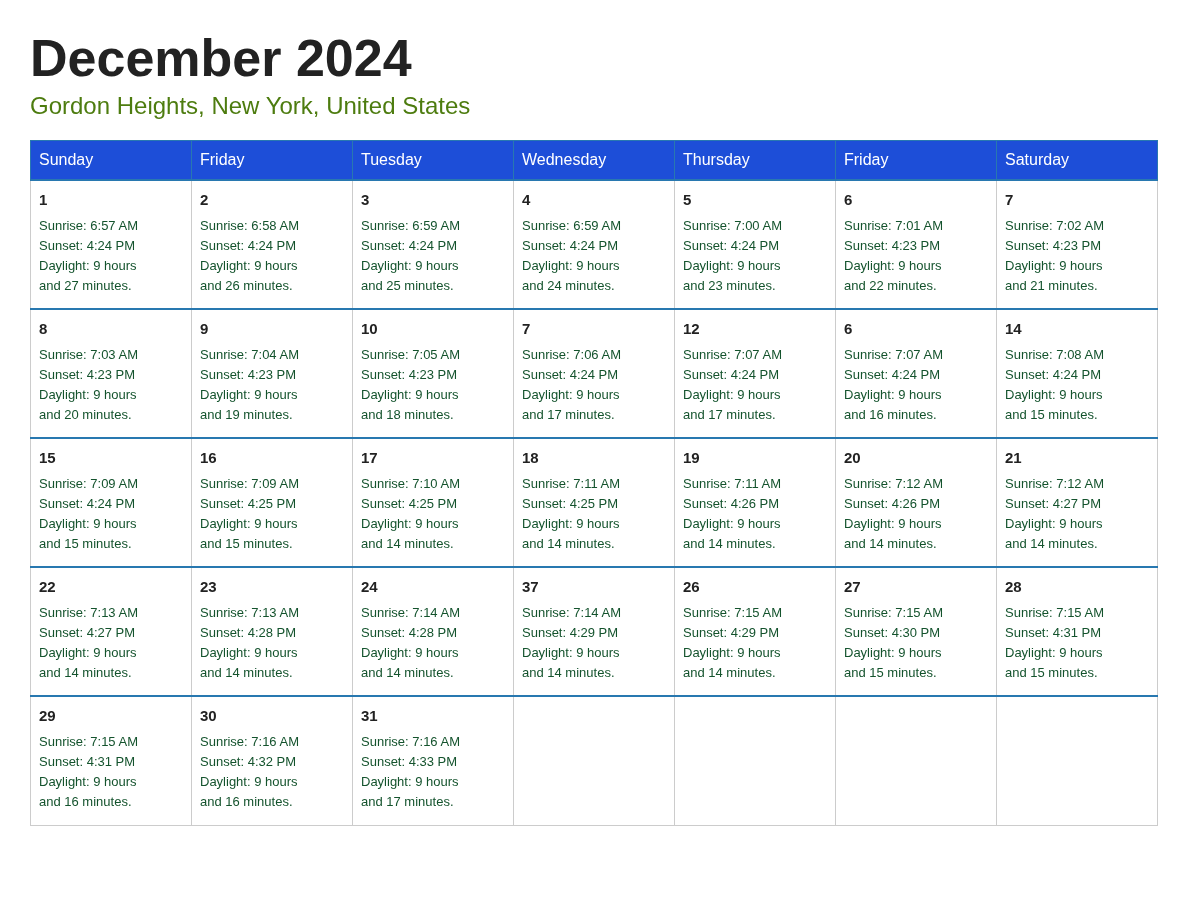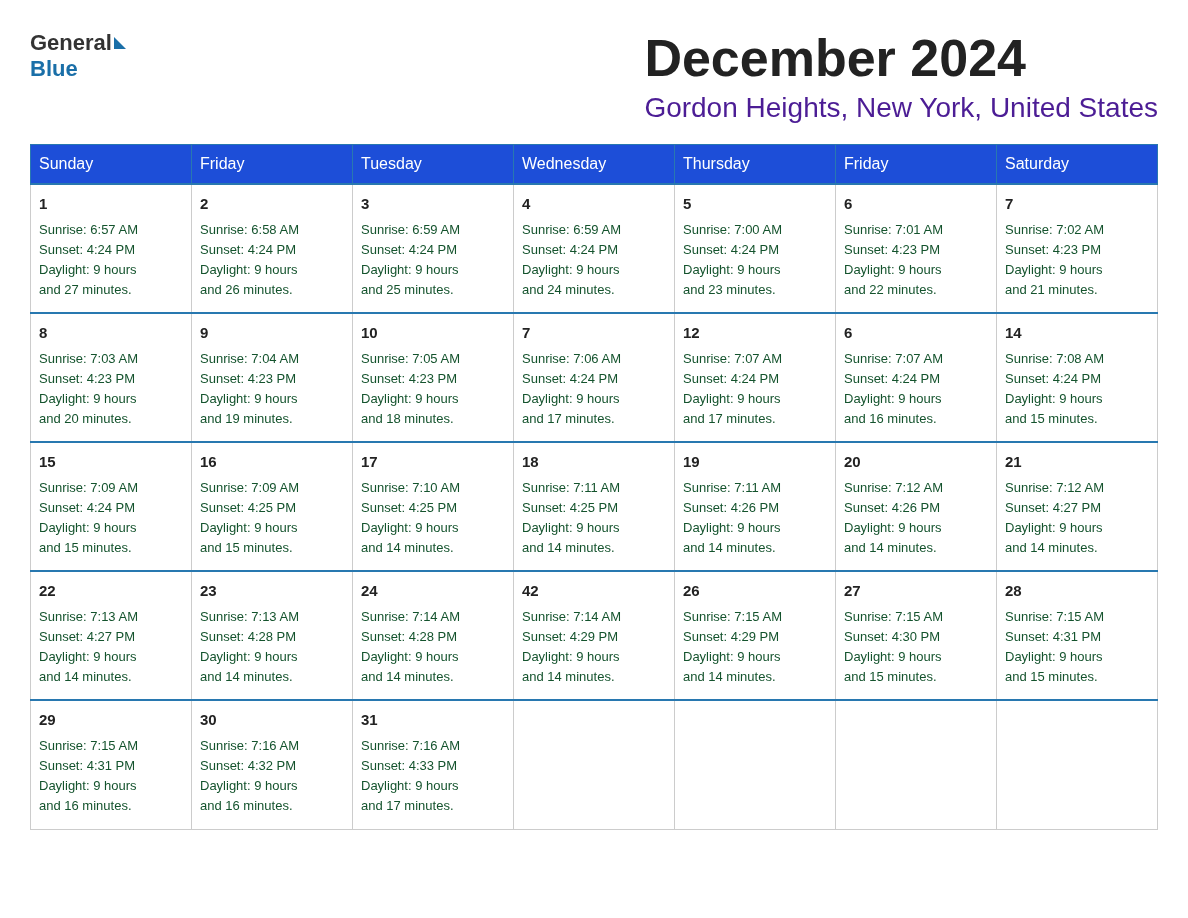--- a/index.html
+++ b/index.html
@@ -49,22 +49,22 @@
     .title-section {
       text-align: left;
     }
     .month-year {
       font-size: 52px;
       font-weight: bold;
       color: #222;
       line-height: 1.1;
     }
     .location {
-      font-size: 28px;
-      color: #4c1d95;
+      font-size: 24px;
+      color: #4d7c0f;
       margin-top: 5px;
     }
     .calendar {
       width: 100%;
       border-collapse: collapse;
       border: 1px solid #bbb;
     }
     .calendar th {
       background-color: #1d4ed8;
       color: #fff;
@@ -100,29 +100,20 @@
       background: #fff;
     }
     tr.week-row td {
       border-top: 2px solid #2878b0;
     }
   </style>
 </head>
 <body>
 
 <div class="header">
-  <div class="logo">
-    <div class="logo-text">
-      <span class="logo-general">General</span>
-      <span class="logo-arrow"></span>
-    </div>
-    <div>
-      <span class="logo-blue">Blue</span>
-    </div>
-  </div>
   <div class="title-section">
     <div class="month-year">December 2024</div>
     <div class="location">Gordon Heights, New York, United States</div>
   </div>
 </div>
 
 <table class="calendar">
   <thead>
     <tr>
     <th>Sunday</th>
@@ -232,21 +223,21 @@
         </td>
         <td>
           <span class="day-number">23</span>
           <div class="day-info">Sunrise: 7:13 AM<br>Sunset: 4:28 PM<br>Daylight: 9 hours<br>and 14 minutes.</div>
         </td>
         <td>
           <span class="day-number">24</span>
           <div class="day-info">Sunrise: 7:14 AM<br>Sunset: 4:28 PM<br>Daylight: 9 hours<br>and 14 minutes.</div>
         </td>
         <td>
-          <span class="day-number">42</span>
+          <span class="day-number">37</span>
           <div class="day-info">Sunrise: 7:14 AM<br>Sunset: 4:29 PM<br>Daylight: 9 hours<br>and 14 minutes.</div>
         </td>
         <td>
           <span class="day-number">26</span>
           <div class="day-info">Sunrise: 7:15 AM<br>Sunset: 4:29 PM<br>Daylight: 9 hours<br>and 14 minutes.</div>
         </td>
         <td>
           <span class="day-number">27</span>
           <div class="day-info">Sunrise: 7:15 AM<br>Sunset: 4:30 PM<br>Daylight: 9 hours<br>and 15 minutes.</div>
         </td>

